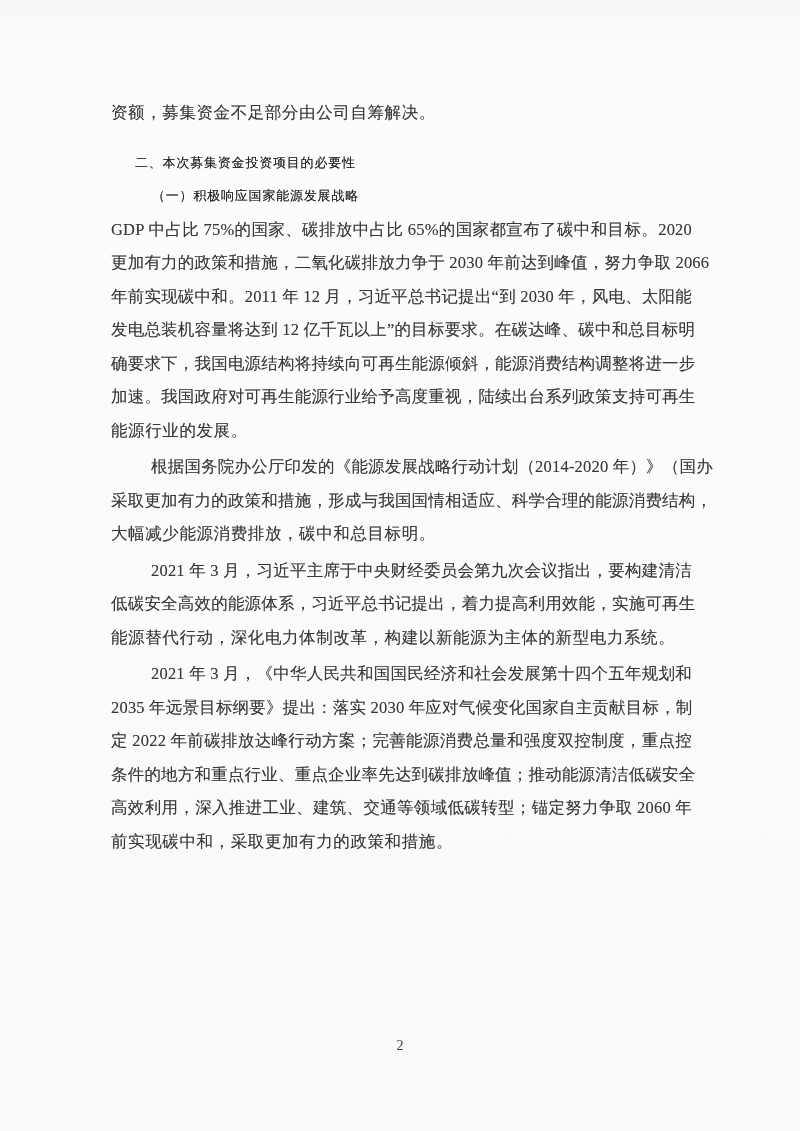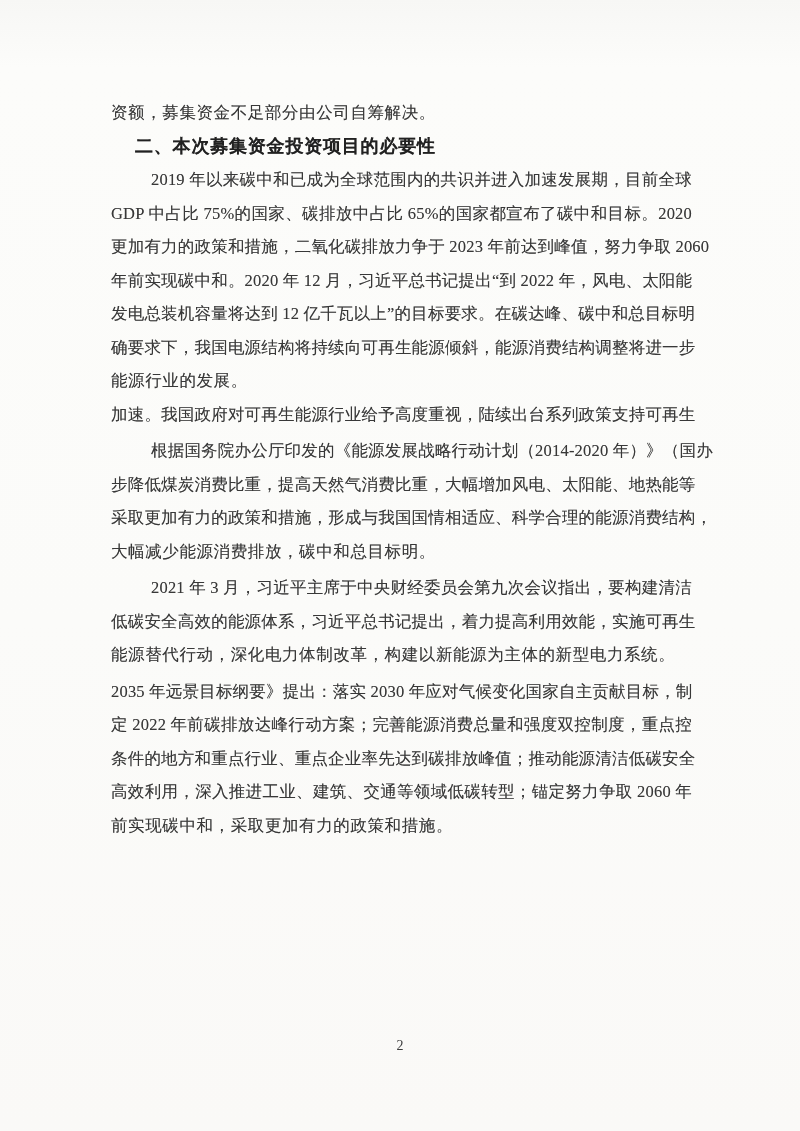--- a/index.html
+++ b/index.html
@@ -38,31 +38,31 @@
   .line.last {
     text-align-last: left;
     letter-spacing: 0.6px;
   }
   .line.first {
     text-indent: 40px;
   }
   .heading {
     line-height: 33.5px;
     height: 33.5px;
-    font-weight: 700;
+    font-weight: 400;
     color: #212121;
     text-shadow: 0 0 0.6px rgba(30,30,30,0.55);
     letter-spacing: 0.8px;
-    font-size: 18px;
+    font-size: 13px;
     text-align: left;
   }
   .heading.h1 { padding-left: 24px; }
   .heading.h2 { padding-left: 41px; }
   .para { margin-bottom: 3px; }
-  .cont { margin-bottom: 0; }
+  .cont { margin-bottom: 16px; }
   .page-number {
     position: absolute;
     top: 1036px;
     left: 0;
     width: 800px;
     text-align: center;
     font-size: 14px;
     color: #3c3c3c;
     line-height: 20px;
   }
@@ -70,46 +70,46 @@
 </head>
 <body>
 
 <div class="scan-page">
   <div class="text-block">
 
     <div class="line last cont">资额，募集资金不足部分由公司自筹解决。</div>
 
     <div class="heading h1">二、本次募集资金投资项目的必要性</div>
 
+    <div class="heading h2">（一）积极响应国家能源发展战略</div>
 
     <div class="para">
-      <div class="line first">2019 年以来碳中和已成为全球范围内的共识并进入加速发展期，目前全球</div>
       <div class="line">GDP 中占比 75%的国家、碳排放中占比 65%的国家都宣布了碳中和目标。2020</div>
-      <div class="line">更加有力的政策和措施，二氧化碳排放力争于 2023 年前达到峰值，努力争取 2060</div>
-      <div class="line">年前实现碳中和。2020 年 12 月，习近平总书记提出“到 2022 年，风电、太阳能</div>
+      <div class="line">更加有力的政策和措施，二氧化碳排放力争于 2030 年前达到峰值，努力争取 2066</div>
+      <div class="line">年前实现碳中和。2011 年 12 月，习近平总书记提出“到 2030 年，风电、太阳能</div>
       <div class="line">发电总装机容量将达到 12 亿千瓦以上”的目标要求。在碳达峰、碳中和总目标明</div>
       <div class="line">确要求下，我国电源结构将持续向可再生能源倾斜，能源消费结构调整将进一步</div>
+      <div class="line">加速。我国政府对可再生能源行业给予高度重视，陆续出台系列政策支持可再生</div>
       <div class="line last">能源行业的发展。</div>
-      <div class="line">加速。我国政府对可再生能源行业给予高度重视，陆续出台系列政策支持可再生</div>
     </div>
 
     <div class="para">
       <div class="line first">根据国务院办公厅印发的《能源发展战略行动计划（2014-2020 年）》（国办</div>
-      <div class="line">步降低煤炭消费比重，提高天然气消费比重，大幅增加风电、太阳能、地热能等</div>
       <div class="line">采取更加有力的政策和措施，形成与我国国情相适应、科学合理的能源消费结构，</div>
       <div class="line last">大幅减少能源消费排放，碳中和总目标明。</div>
     </div>
 
     <div class="para">
       <div class="line first">2021 年 3 月，习近平主席于中央财经委员会第九次会议指出，要构建清洁</div>
       <div class="line">低碳安全高效的能源体系，习近平总书记提出，着力提高利用效能，实施可再生</div>
       <div class="line last">能源替代行动，深化电力体制改革，构建以新能源为主体的新型电力系统。</div>
     </div>
 
     <div class="para">
+      <div class="line first">2021 年 3 月，《中华人民共和国国民经济和社会发展第十四个五年规划和</div>
       <div class="line">2035 年远景目标纲要》提出：落实 2030 年应对气候变化国家自主贡献目标，制</div>
       <div class="line">定 2022 年前碳排放达峰行动方案；完善能源消费总量和强度双控制度，重点控</div>
       <div class="line">条件的地方和重点行业、重点企业率先达到碳排放峰值；推动能源清洁低碳安全</div>
       <div class="line">高效利用，深入推进工业、建筑、交通等领域低碳转型；锚定努力争取 2060 年</div>
       <div class="line last">前实现碳中和，采取更加有力的政策和措施。</div>
     </div>
 
   </div>
 
   <div class="page-number">2</div>

